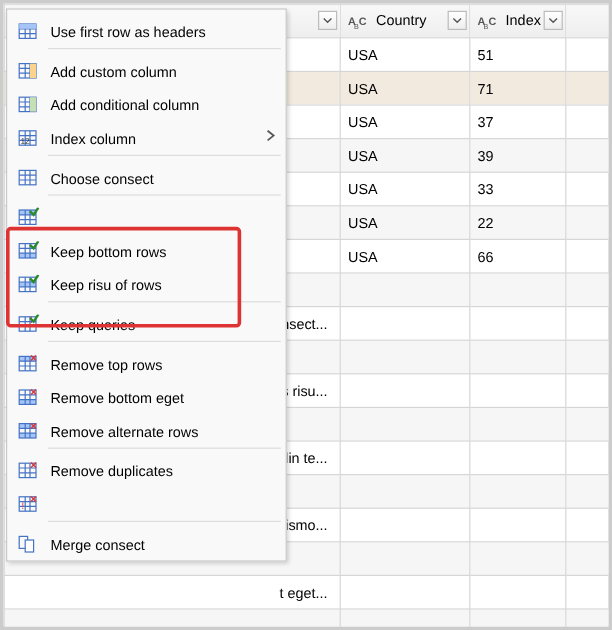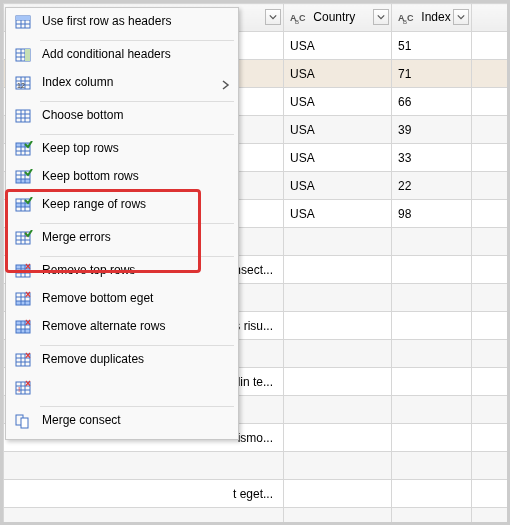--- a/index.html
+++ b/index.html
@@ -57,21 +57,21 @@
     position: absolute;
     top: 4px; left: 2px;
     width: 234px;
     background: #f9f9f9;
     border: 1px solid #c8c8c8;
     box-shadow: 2px 2px 4px rgba(0,0,0,.2);
     padding: 2px 0;
   }
   .menu-item {
     display: flex;
-    align-items: flex-start;
+    align-items: flex-end;
     padding: 4px 6px 4px 6px;
     cursor: pointer;
     height: 28px;
     position: relative;
   }
   .menu-icon {
     width: 24px;
     display: flex; align-items: center; justify-content: center;
   }
   .menu-label { flex: 1; padding-left: 6px; }
@@ -163,45 +163,45 @@
       </tr>
       <tr class="highlight">
         <td style="text-align:right;padding-right:10px"></td>
         <td>USA</td>
         <td>71</td>
         <td></td>
       </tr>
       <tr>
         <td style="text-align:right;padding-right:10px"></td>
         <td>USA</td>
+        <td>37</td>
+        <td></td>
+      </tr>
+      <tr class="alt">
+        <td style="text-align:right;padding-right:10px"></td>
+        <td>USA</td>
+        <td>39</td>
+        <td></td>
+      </tr>
+      <tr>
+        <td style="text-align:right;padding-right:10px"></td>
+        <td>USA</td>
+        <td>33</td>
+        <td></td>
+      </tr>
+      <tr class="alt">
+        <td style="text-align:right;padding-right:10px"></td>
+        <td>USA</td>
+        <td>22</td>
+        <td></td>
+      </tr>
+      <tr>
+        <td style="text-align:right;padding-right:10px"></td>
+        <td>USA</td>
         <td>66</td>
-        <td></td>
-      </tr>
-      <tr class="alt">
-        <td style="text-align:right;padding-right:10px"></td>
-        <td>USA</td>
-        <td>39</td>
-        <td></td>
-      </tr>
-      <tr>
-        <td style="text-align:right;padding-right:10px"></td>
-        <td>USA</td>
-        <td>33</td>
-        <td></td>
-      </tr>
-      <tr class="alt">
-        <td style="text-align:right;padding-right:10px"></td>
-        <td>USA</td>
-        <td>22</td>
-        <td></td>
-      </tr>
-      <tr>
-        <td style="text-align:right;padding-right:10px"></td>
-        <td>USA</td>
-        <td>98</td>
         <td></td>
       </tr>
       <tr class="alt">
         <td style="text-align:right;padding-right:10px"></td>
         <td></td>
         <td></td>
         <td></td>
       </tr>
       <tr>
         <td style="text-align:right;padding-right:10px">consect...</td>
@@ -282,24 +282,37 @@
     </div>
     <div class="menu-sep"></div>
     <div class="menu-item">
       <span class="menu-icon">
         <svg width="18" height="16">
           <rect x="1" y="2" width="14" height="12" fill="none" stroke="#4472c4"></rect>
           <line x1="1" y1="6" x2="15" y2="6" stroke="#4472c4"></line>
           <line x1="1" y1="10" x2="15" y2="10" stroke="#4472c4"></line>
           <line x1="6" y1="2" x2="6" y2="14" stroke="#4472c4"></line>
           <line x1="10" y1="2" x2="10" y2="14" stroke="#4472c4"></line>
+          <rect x="10" y="2" width="5" height="12" fill="#fbd38d"></rect>
+        </svg>
+      </span>
+      <span class="menu-label">Add custom column</span>
+    </div>
+    <div class="menu-item">
+      <span class="menu-icon">
+        <svg width="18" height="16">
+          <rect x="1" y="2" width="14" height="12" fill="none" stroke="#4472c4"></rect>
+          <line x1="1" y1="6" x2="15" y2="6" stroke="#4472c4"></line>
+          <line x1="1" y1="10" x2="15" y2="10" stroke="#4472c4"></line>
+          <line x1="6" y1="2" x2="6" y2="14" stroke="#4472c4"></line>
+          <line x1="10" y1="2" x2="10" y2="14" stroke="#4472c4"></line>
           <rect x="10" y="2" width="5" height="12" fill="#c6e0b4"></rect>
         </svg>
       </span>
-      <span class="menu-label">Add conditional headers</span>
+      <span class="menu-label">Add conditional column</span>
     </div>
     <div class="menu-item">
       <span class="menu-icon">
         <svg width="18" height="16">
           <rect x="1" y="2" width="14" height="12" fill="none" stroke="#4472c4"></rect>
           <line x1="1" y1="6" x2="15" y2="6" stroke="#4472c4"></line>
           <line x1="1" y1="10" x2="15" y2="10" stroke="#4472c4"></line>
           <line x1="6" y1="2" x2="6" y2="14" stroke="#4472c4"></line>
           <line x1="10" y1="2" x2="10" y2="14" stroke="#4472c4"></line>
           <text x="2" y="13" font-size="7" fill="#333">12</text>
@@ -314,36 +327,35 @@
     <div class="menu-item">
       <span class="menu-icon">
         <svg width="18" height="16">
           <rect x="1" y="2" width="14" height="12" fill="none" stroke="#4472c4"></rect>
           <line x1="1" y1="6" x2="15" y2="6" stroke="#4472c4"></line>
           <line x1="1" y1="10" x2="15" y2="10" stroke="#4472c4"></line>
           <line x1="6" y1="2" x2="6" y2="14" stroke="#4472c4"></line>
           <line x1="10" y1="2" x2="10" y2="14" stroke="#4472c4"></line>
         </svg>
       </span>
-      <span class="menu-label">Choose bottom</span>
+      <span class="menu-label">Choose consect</span>
     </div>
     <div class="menu-sep"></div>
     <div class="menu-item">
       <span class="menu-icon">
         <svg width="18" height="16">
           <rect x="1" y="2" width="14" height="4" fill="#a6c5f7" stroke="none"></rect>
           <rect x="1" y="2" width="14" height="12" fill="none" stroke="#4472c4"></rect>
           <line x1="1" y1="6" x2="15" y2="6" stroke="#4472c4"></line>
           <line x1="1" y1="10" x2="15" y2="10" stroke="#4472c4"></line>
           <line x1="6" y1="2" x2="6" y2="14" stroke="#4472c4"></line>
           <line x1="10" y1="2" x2="10" y2="14" stroke="#4472c4"></line>
           <path d="M10 3 L13 6 L17 0" stroke="#2a8a2a" fill="none" stroke-width="2"></path>
         </svg>
       </span>
-      <span class="menu-label">Keep top rows</span>
     </div>
     <div class="menu-item">
       <span class="menu-icon">
         <svg width="18" height="16">
           <rect x="1" y="10" width="14" height="4" fill="#a6c5f7" stroke="none"></rect>
           <rect x="1" y="2" width="14" height="12" fill="none" stroke="#4472c4"></rect>
           <line x1="1" y1="6" x2="15" y2="6" stroke="#4472c4"></line>
           <line x1="1" y1="10" x2="15" y2="10" stroke="#4472c4"></line>
           <line x1="6" y1="2" x2="6" y2="14" stroke="#4472c4"></line>
           <line x1="10" y1="2" x2="10" y2="14" stroke="#4472c4"></line>
@@ -357,36 +369,36 @@
         <svg width="18" height="16">
           <rect x="1" y="6" width="14" height="4" fill="#a6c5f7" stroke="none"></rect>
           <rect x="1" y="2" width="14" height="12" fill="none" stroke="#4472c4"></rect>
           <line x1="1" y1="6" x2="15" y2="6" stroke="#4472c4"></line>
           <line x1="1" y1="10" x2="15" y2="10" stroke="#4472c4"></line>
           <line x1="6" y1="2" x2="6" y2="14" stroke="#4472c4"></line>
           <line x1="10" y1="2" x2="10" y2="14" stroke="#4472c4"></line>
           <path d="M10 3 L13 6 L17 0" stroke="#2a8a2a" fill="none" stroke-width="2"></path>
         </svg>
       </span>
-      <span class="menu-label">Keep range of rows</span>
+      <span class="menu-label">Keep risu of rows</span>
     </div>
     <div class="menu-sep"></div>
     <div class="menu-item">
       <span class="menu-icon">
         <svg width="18" height="16">
           <rect x="1" y="2" width="14" height="12" fill="none" stroke="#4472c4"></rect>
           <line x1="1" y1="6" x2="15" y2="6" stroke="#4472c4"></line>
           <line x1="1" y1="10" x2="15" y2="10" stroke="#4472c4"></line>
           <line x1="6" y1="2" x2="6" y2="14" stroke="#4472c4"></line>
           <line x1="10" y1="2" x2="10" y2="14" stroke="#4472c4"></line>
           <text x="10" y="7" font-size="8" fill="#d33">!</text>
           <path d="M10 3 L13 6 L17 0" stroke="#2a8a2a" fill="none" stroke-width="2"></path>
         </svg>
       </span>
-      <span class="menu-label">Merge errors</span>
+      <span class="menu-label">Keep queries</span>
     </div>
     <div class="menu-sep"></div>
     <div class="menu-item">
       <span class="menu-icon">
         <svg width="18" height="16">
           <rect x="1" y="2" width="14" height="4" fill="#a6c5f7" stroke="none"></rect>
           <rect x="1" y="2" width="14" height="12" fill="none" stroke="#4472c4"></rect>
           <line x1="1" y1="6" x2="15" y2="6" stroke="#4472c4"></line>
           <line x1="1" y1="10" x2="15" y2="10" stroke="#4472c4"></line>
           <line x1="6" y1="2" x2="6" y2="14" stroke="#4472c4"></line>

